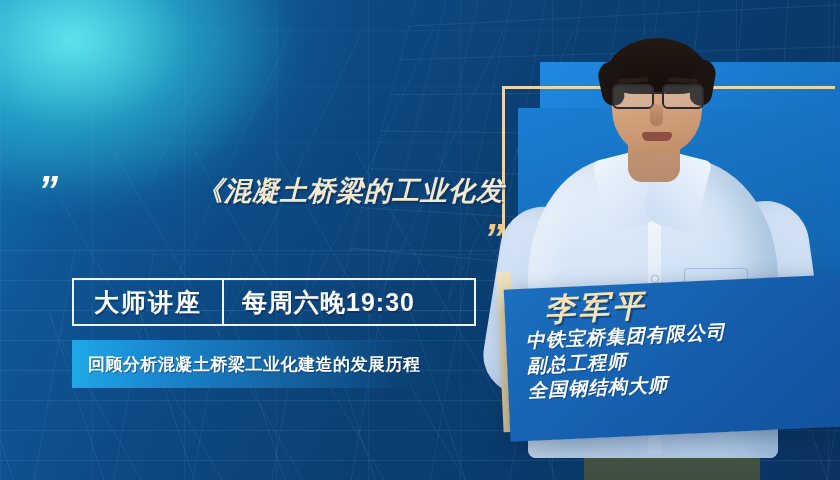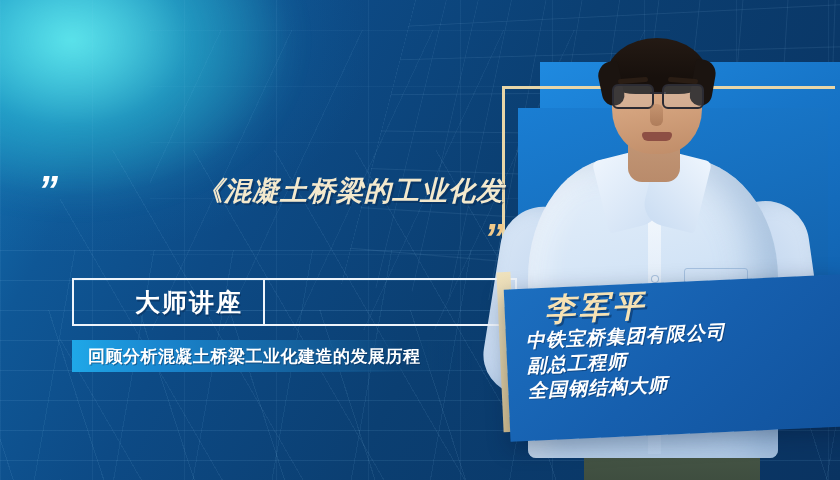--- a/index.html
+++ b/index.html
@@ -178,34 +178,34 @@
     position:absolute;left:38px;top:170px;font-size:40px;font-weight:bold;
     color:#ffffff;font-style:italic;letter-spacing:-2px;line-height:1;
   }
   .q-close{
     position:absolute;left:484px;top:218px;font-size:40px;font-weight:bold;
     color:#f0c98a;font-style:italic;letter-spacing:-2px;line-height:1;
   }
 
   .lecture-box{
     position:absolute;left:72px;top:278px;width:400px;height:44px;
-    border:2px solid #eef4fb;display:flex;align-items:center;padding-left:41px;
+    border:2px solid #eef4fb;display:flex;align-items:center;
   }
   .lb-left{
     flex:0 0 auto;padding:0 20px;font-size:25px;font-weight:bold;color:#ffffff;
     letter-spacing:2px;text-shadow:1px 2px 0 rgba(8,40,80,.5);
   }
   .lb-div{width:2px;height:100%;background:#eef4fb;}
   .lb-right{
     flex:1 1 auto;padding-left:18px;font-size:25px;font-weight:bold;color:#ffffff;
     letter-spacing:1px;text-shadow:1px 2px 0 rgba(8,40,80,.5);
   }
 
   .tagline{
-    position:absolute;left:72px;top:340px;width:400px;height:32px;
+    position:absolute;left:72px;top:340px;width:400px;height:48px;
     background:linear-gradient(90deg,#1fa8e8 0%,#1a86cf 22%,#14629f 55%,rgba(13,70,122,.45) 82%,rgba(11,62,112,0) 100%);
     display:flex;align-items:center;
   }
   .tagline span{
     padding-left:16px;font-size:17px;font-weight:bold;color:#ffffff;letter-spacing:.5px;
     text-shadow:1px 1px 0 rgba(8,40,80,.5);
   }
 </style>
 </head>
 <body>
@@ -259,20 +259,21 @@
 
   <div class="q-open">”</div>
   <div class="subtitle">
     <div>《混凝土桥梁的工业化发</div>
   </div>
   <div class="q-close">”</div>
 
   <div class="lecture-box">
     <div class="lb-left">大师讲座</div>
     <div class="lb-div"></div>
+    <div class="lb-right">每周六晚19:30</div>
   </div>
 
   <div class="tagline">
     <span>回顾分析混凝土桥梁工业化建造的发展历程</span>
   </div>
 
   <div class="speaker-edge"></div>
   <div class="speaker-panel"></div>
   <div class="speaker-inner">
     <div class="sp-name">李军平</div>

